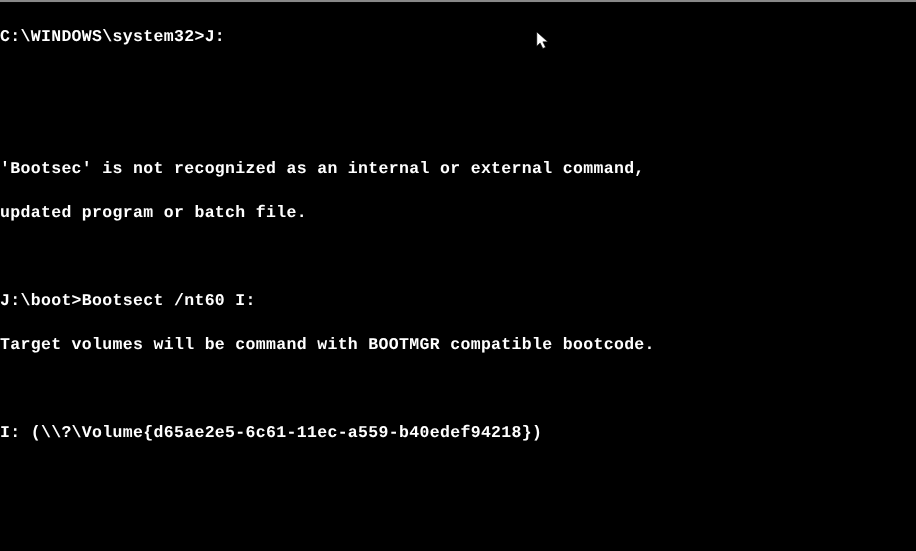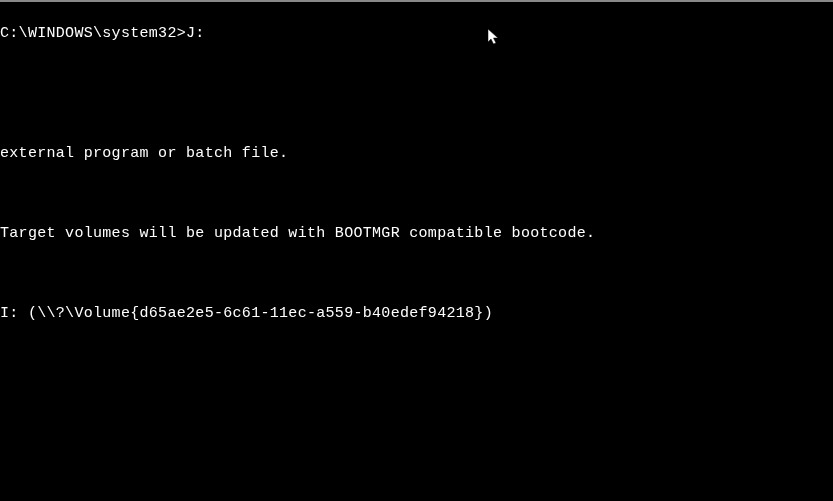--- a/index.html
+++ b/index.html
@@ -19,20 +19,21 @@
       color: #fff;
       font-family: 'Consolas', 'Courier New', monospace;
       font-size: 15px;
       line-height: 20px;
       padding: 2px 0;
       white-space: pre;
       letter-spacing: 0.3px;
     }
     .line {
       min-height: 20px;
+      font-weight: bold;
     }
     .cursor-pointer {
       position: absolute;
       top: 28px;
       left: 487px;
       pointer-events: none;
       z-index: 10;
     }
     .top-border {
       height: 2px;
@@ -42,23 +43,25 @@
   </style>
 </head>
 <body>
 
 <div class="top-border"></div>
 
 <div class="terminal">
 <div class="line">C:\WINDOWS\system32&gt;J:</div>
 <div class="line"></div>
 <div class="line"></div>
-<div class="line">external program or batch file.</div>
+<div class="line">'Bootsec' is not recognized as an internal or external command,</div>
+<div class="line">updated program or batch file.</div>
 <div class="line"></div>
-<div class="line">Target volumes will be updated with BOOTMGR compatible bootcode.</div>
+<div class="line">J:\boot&gt;Bootsect /nt60 I:</div>
+<div class="line">Target volumes will be command with BOOTMGR compatible bootcode.</div>
 <div class="line"></div>
 <div class="line">I: (\\?\Volume{d65ae2e5-6c61-11ec-a559-b40edef94218})</div>
 
 
 
 
 
 
 
 

